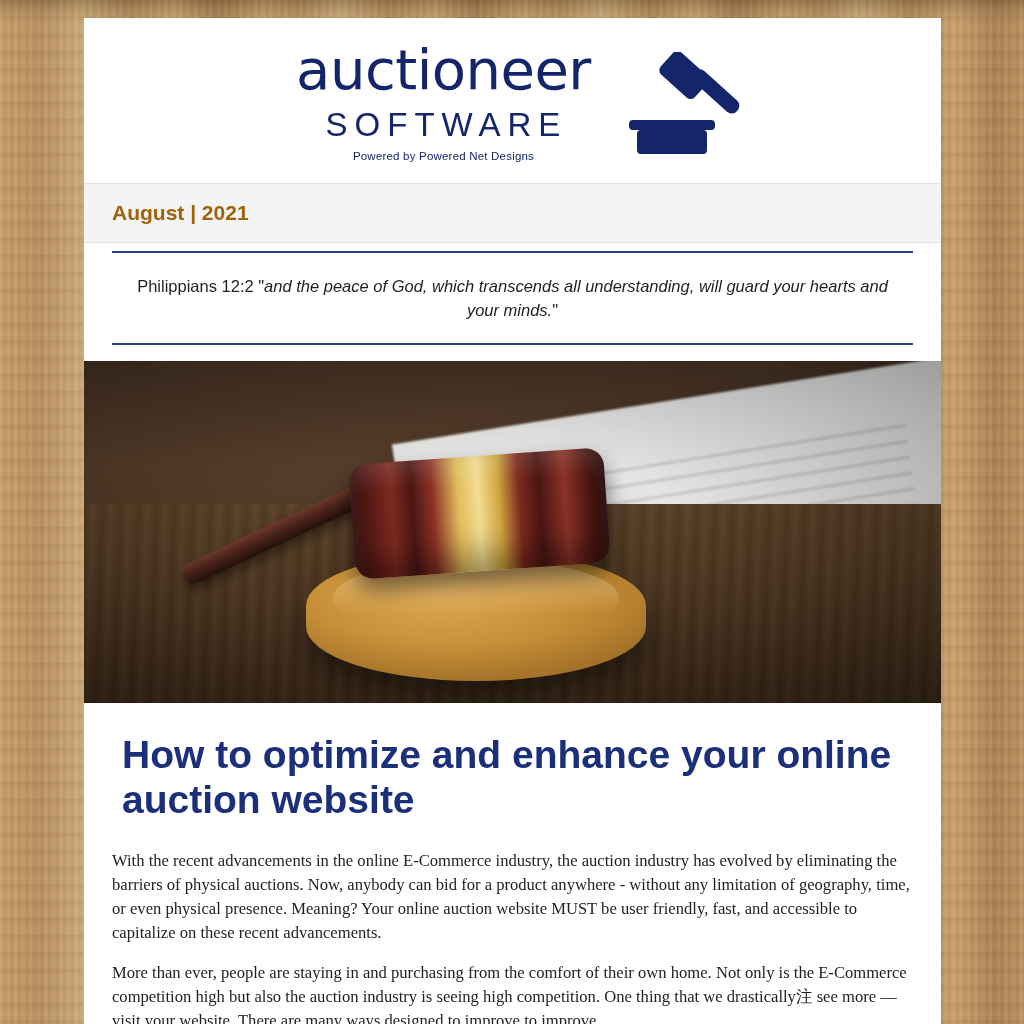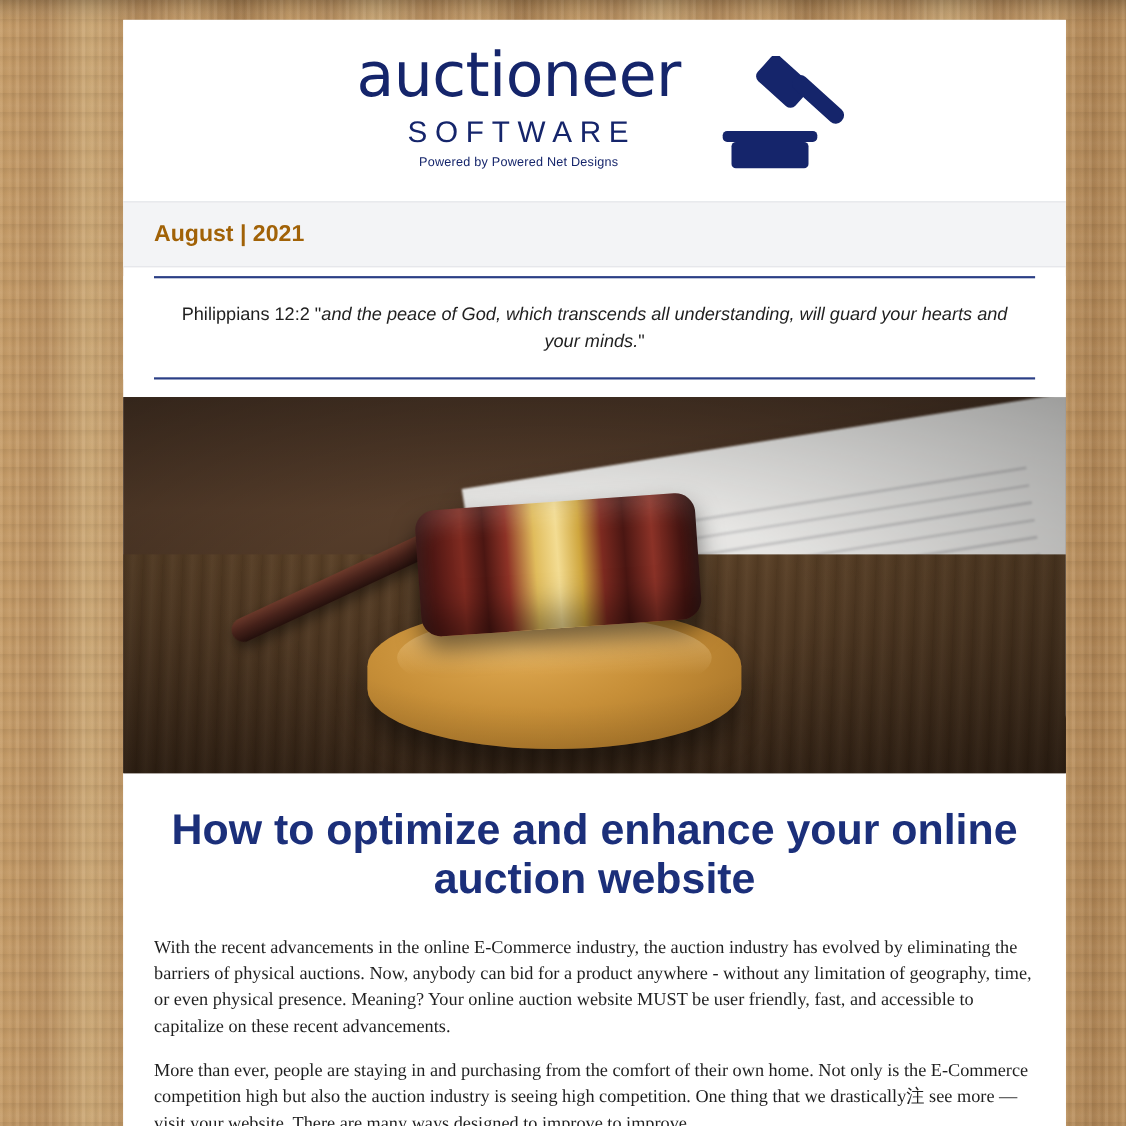--- a/index.html
+++ b/index.html
@@ -54,21 +54,20 @@
 
   
   #email-card {
     position: absolute;
     left: 84px;
     top: 18px;
     width: 857px;
     bottom: 0;
     background: #ffffff;
     overflow: hidden;
-    margin-left: 28px;
   }
 
   
   .logo-block {
     height: 165px;
     display: flex;
     align-items: center;
     justify-content: center;
     background: #ffffff;
   }
@@ -87,21 +86,21 @@
   .logo-word {
     font-family: "DejaVu Sans", sans-serif;
     font-size: 56px;
     letter-spacing: -0.5px;
     color: #15256b;
     line-height: 1;
     font-weight: 400;
   }
   .logo-sub {
     font-family: "Liberation Sans", sans-serif;
-    font-size: 27px;
+    font-size: 33px;
     letter-spacing: 7px;
     color: #15256b;
     margin-top: 8px;
     padding-left: 6px;
   }
   .logo-tag {
     font-family: "Liberation Sans", sans-serif;
     font-size: 11.5px;
     color: #15256b;
     margin-top: 6px;
@@ -251,21 +250,21 @@
     inset: 0;
     background: radial-gradient(ellipse at 45% 55%, rgba(0,0,0,0) 35%, rgba(0,0,0,0.35) 100%);
   }
 
   
   .article {
     padding: 30px 28px 0 28px;
     background: #fff;
   }
   .headline {
-    text-align: center;
+    text-align: left;
     color: #1b2f7a;
     font-size: 39px;
     line-height: 1.15;
     font-weight: bold;
     margin: 0 10px 26px 10px;
     font-family: "Liberation Sans", sans-serif;
   }
   .para {
     font-size: 16.6px;
     line-height: 1.45;

